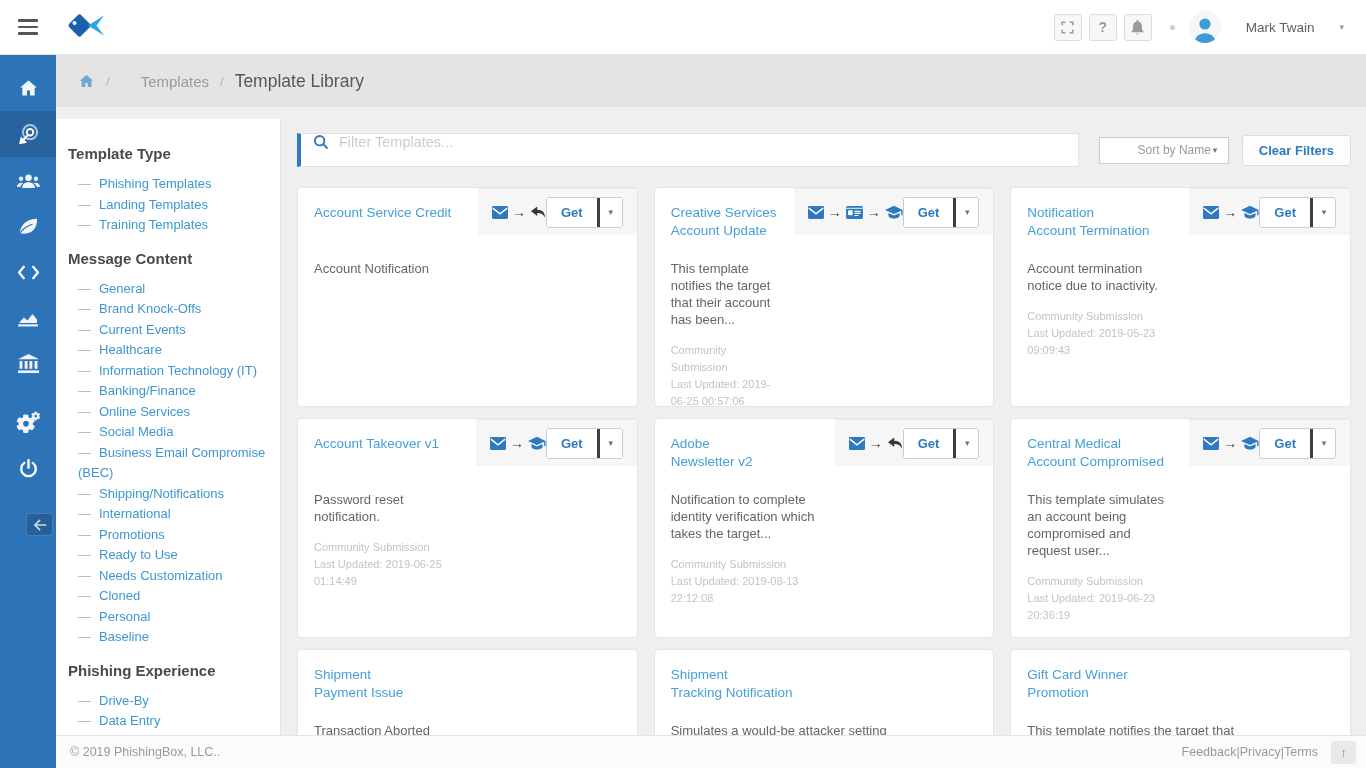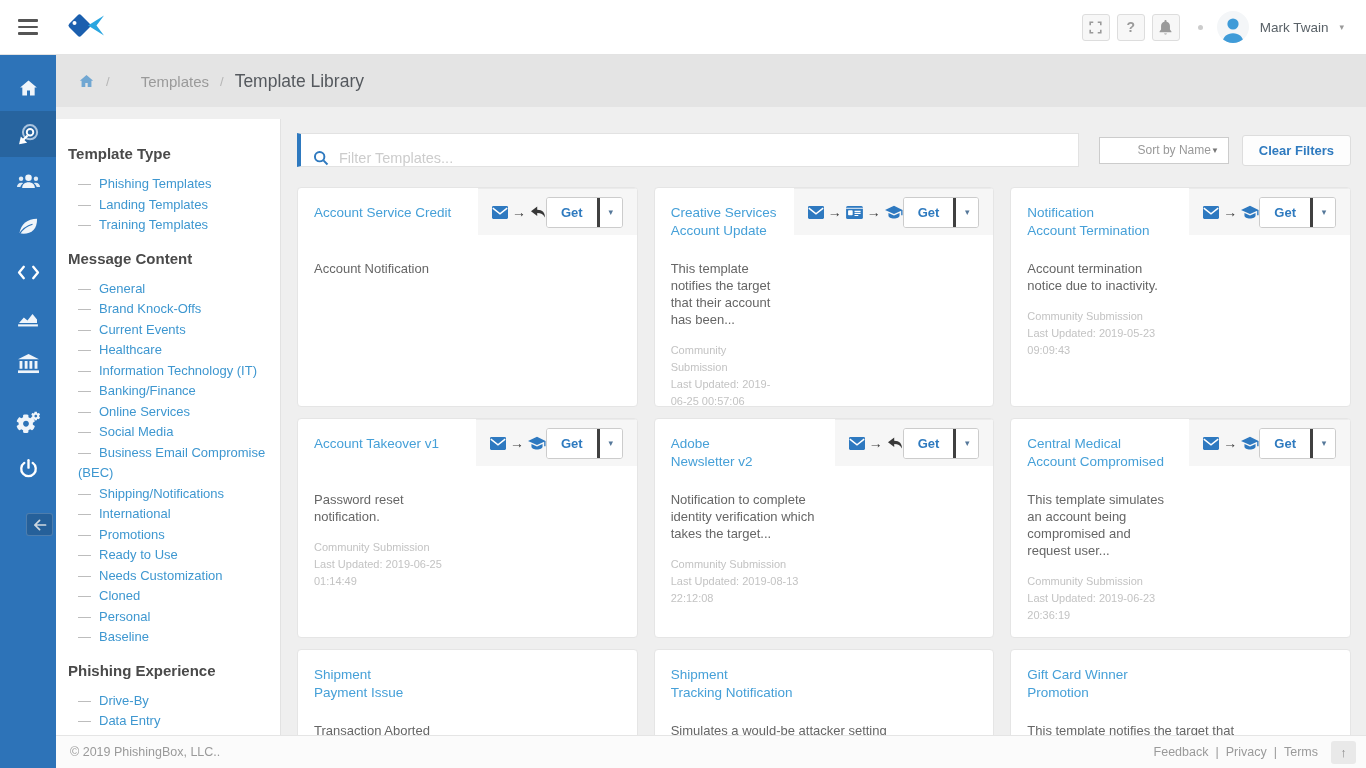--- a/index.html
+++ b/index.html
@@ -13,21 +13,21 @@
     background:#fff; border-bottom:1px solid #e3e3e3; display:flex; align-items:center; z-index:40; }
   .hamburger { width:56px; height:100%; display:flex; align-items:center; justify-content:center; cursor:pointer; }
   .hamburger .bars { display:flex; flex-direction:column; gap:4px; }
   .hamburger .bars i { display:block; width:20px; height:2.5px; background:#555; border-radius:1px; }
   .logo { margin-left:9px; display:flex; align-items:center; }
   .topbar-right { margin-left:auto; display:flex; align-items:center; padding-right:22px; }
   .icon-btn { width:28px; height:27px; border:1px solid #ddd; border-radius:3px; background:#f7f7f7;
     color:#9a9a9a; display:flex; align-items:center; justify-content:center; margin-left:7px;
     font-size:14px; font-weight:bold; cursor:pointer; }
   .status-dot { width:5px; height:5px; border-radius:50%; background:#ccc; margin:0 14px 0 18px; }
-  .user-menu { display:flex; align-items:center; gap:11px; cursor:pointer;justify-content:center; }
+  .user-menu { display:flex; align-items:center; gap:25px; cursor:pointer;justify-content:center; }
   .avatar { width:32px; height:32px; border-radius:50%; background:#f4f6f8; overflow:hidden;
     display:flex; align-items:flex-end; justify-content:center; }
   .user-name { color:#5a6268; font-size:13.5px; }
   .user-caret { color:#999; font-size:9px; }
   
   .sidebar { position:absolute; top:55px; left:0; width:56px; height:713px; background:#2d73b8;
     z-index:30; display:flex; flex-direction:column; padding-top:10px; }
   .nav-item { height:46px; display:flex; align-items:center; justify-content:center; cursor:pointer; }
   .nav-item.active { background:#27649f; }
   .nav-item.gap-above { margin-top:12px; }
@@ -46,21 +46,21 @@
   .filter-panel h3 { font-size:15px; color:#4a4a4a; font-weight:bold; margin:12px 0 12px 0; }
   .filter-panel ul { list-style:none; margin:0 0 14px 0; padding:0 0 0 10px; }
   .filter-panel li { font-size:13px; line-height:20.5px; }
   .filter-panel .dash { color:#b5b5b5; margin-right:8px; }
   .filter-panel a { color:#3e97d0; text-decoration:none; cursor:pointer; }
   
   .main { position:absolute; left:281px; top:107px; width:1085px; height:628px;
     padding:26px 15px 0 16px; overflow:hidden; }
   .toolbar { display:flex; align-items:center; margin-bottom:20px; }
   .search-wrap { flex:1; height:34px; background:#fff; border:1px solid #e2e2e2;
-    border-left:4px solid #2e79bf; display:flex; align-items:flex-end; padding:0 12px; gap:10px; }
+    border-left:4px solid #2e79bf; display:flex; align-items:flex-start; padding:0 12px; gap:10px; }
   .search-wrap input { border:none; outline:none; flex:1; font-size:14.5px; color:#555; background:transparent;
     font-family:"Liberation Sans", sans-serif; }
   .search-wrap input::placeholder { color:#ccc; }
   .sort-select { width:130px; height:27px; margin-left:20px; background:#fff; border:1px solid #ccc;
     display:flex; align-items:center; justify-content:flex-end; padding:0 9px; font-size:12px;
     color:#999; cursor:pointer; }
   .sort-caret { font-size:8px; color:#777; }
   .clear-btn { margin-left:13px; height:31px; padding:0 16px; background:#fdfdfd; border:1px solid #ddd;
     border-radius:3px; color:#2e7abf; font-weight:bold; font-size:13px; cursor:pointer;
     font-family:"Liberation Sans", sans-serif; }
@@ -80,21 +80,21 @@
   .flow .arrow { color:#3a3a3a; font-size:14px; font-weight:bold; }
   .flow svg { display:block; }
   .get-group { display:flex; border:1px solid #ccc; border-radius:3px; background:#fff; height:31px; overflow:hidden; }
   .get-btn { padding:0 14px; color:#2e7abf; font-weight:bold; font-size:13px; background:#fff;
     border:none; border-right:3px solid #404040; cursor:pointer; font-family:"Liberation Sans", sans-serif; }
   .get-caret { width:22px; color:#55789a; background:#fff; border:none; font-size:9px; cursor:pointer; }
   
   .page-footer { position:absolute; left:56px; bottom:0; width:1310px; height:33px; background:#fbfbfb;
     border-top:1px solid #e5e5e5; display:flex; align-items:center; padding:0 10px 0 14px;
     z-index:35; font-size:12.5px; color:#9a9a9a; }
-  .footer-links { margin-left:auto; display:flex; align-items:center; gap:7px; margin-right:13px; }
+  .footer-links { margin-left:auto; display:flex; align-items:center; margin-right:13px; }
   .footer-links a { color:#9a9a9a; text-decoration:none; cursor:pointer; }
   .to-top { width:25px; height:23px; background:#e9e9e9; border-radius:3px; color:#888;
     display:flex; align-items:center; justify-content:center; font-size:13px; cursor:pointer; }
 </style>
 </head>
 <body>
 
 <header class="topbar">
   <div class="hamburger">
     <span class="bars">

